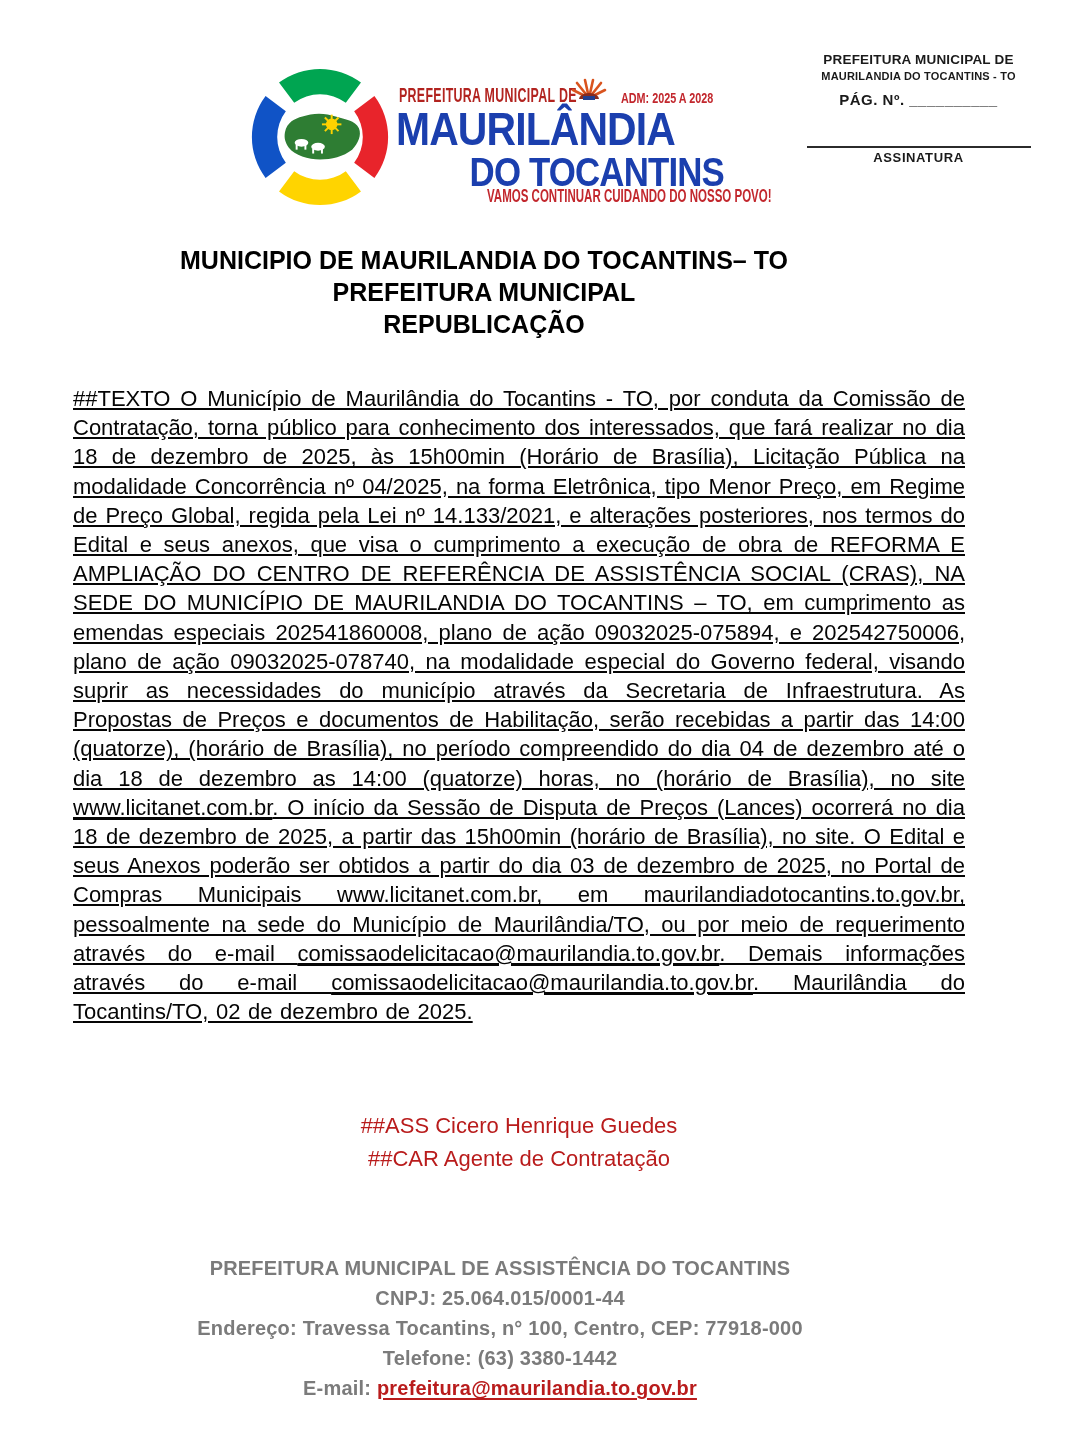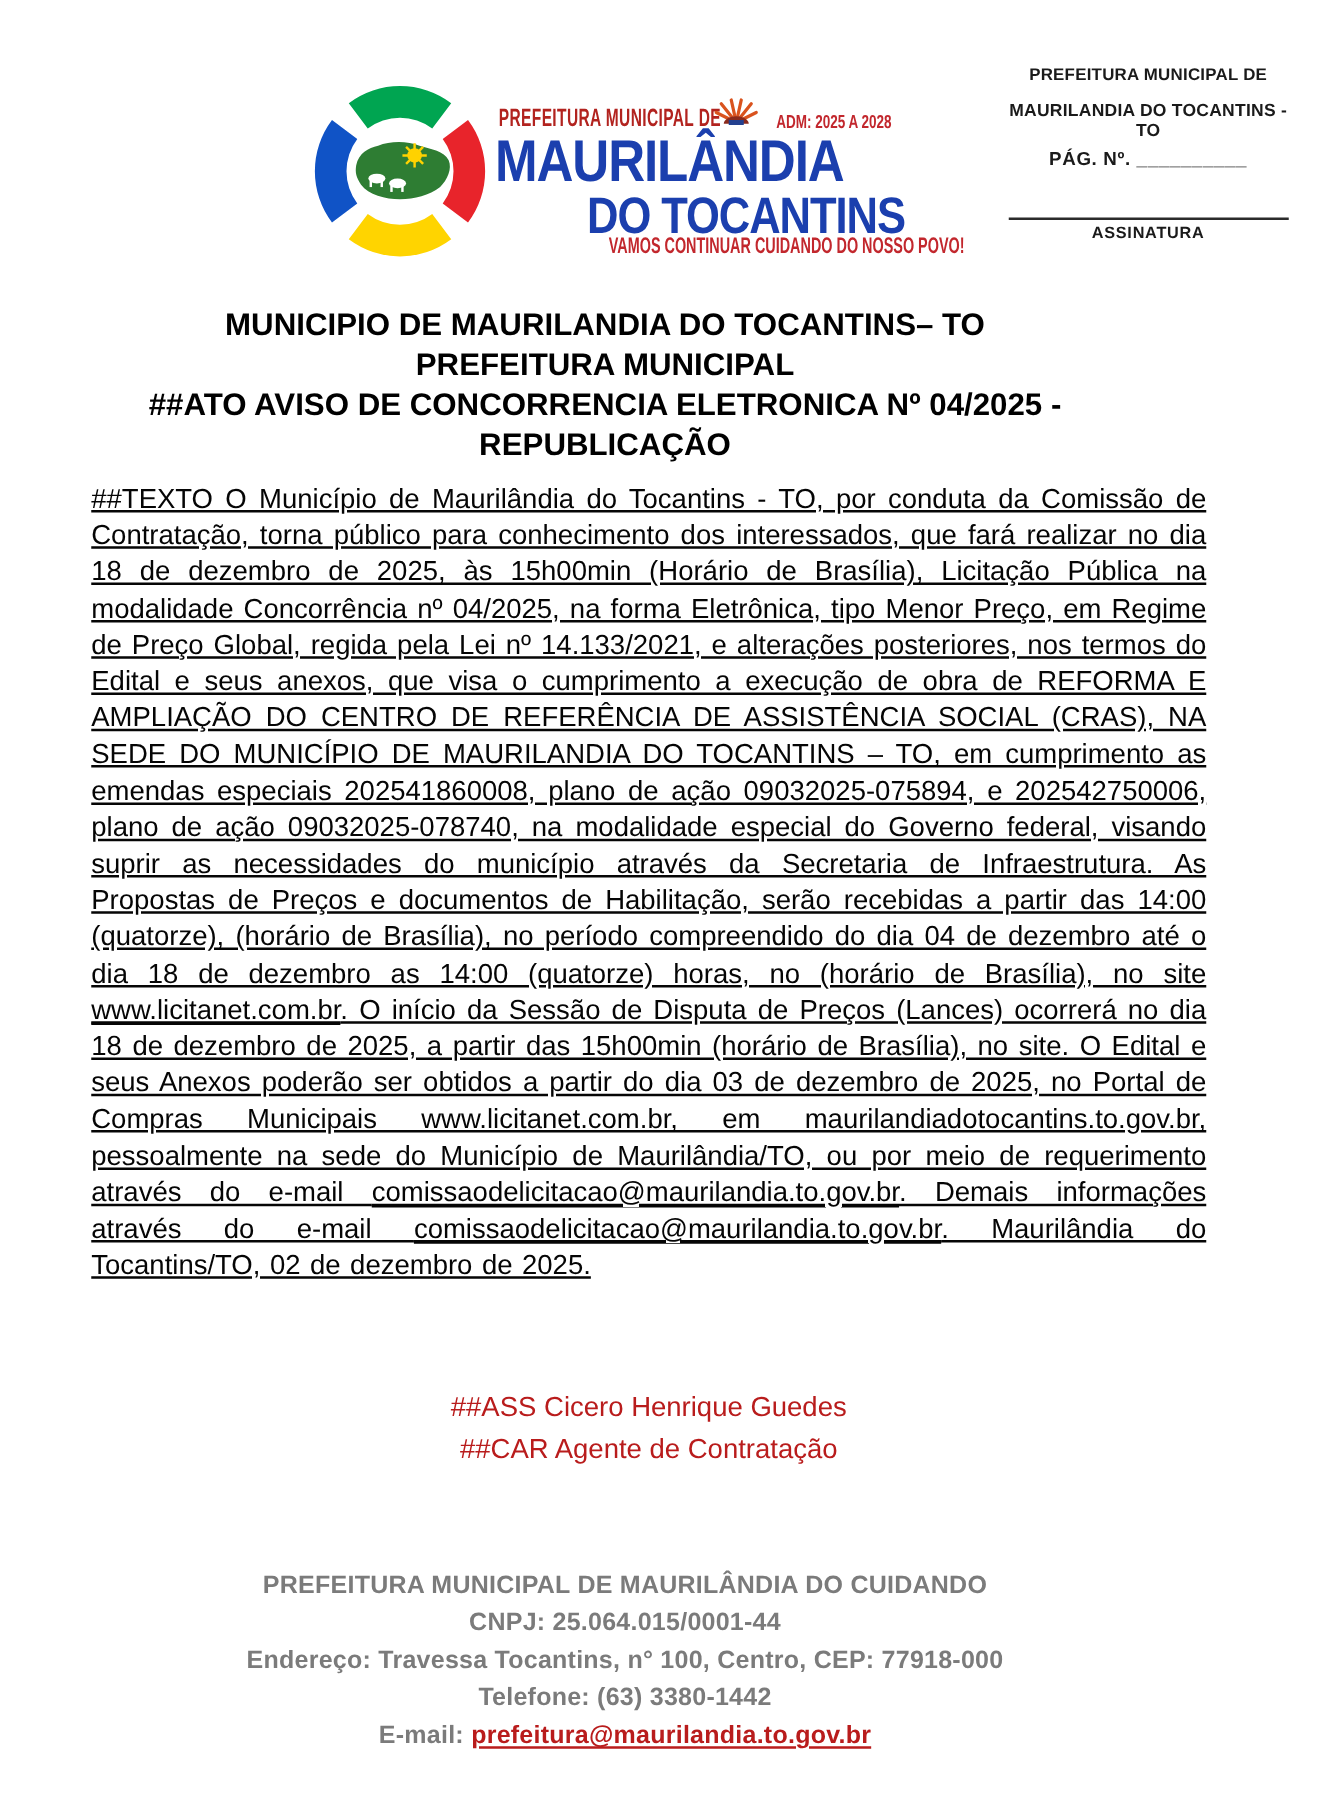--- a/index.html
+++ b/index.html
@@ -37,21 +37,21 @@
     font-weight:bold; font-size:18px; color:#c2272d;
     transform:scaleX(0.64); transform-origin:left top;
   }
 
   
   .pagebox {
     position:absolute; left:800px; top:52px; width:237px;
     text-align:center; font-weight:bold; color:#1a1a1a;
   }
   .pb-org1 { font-size:13.5px; line-height:16px; letter-spacing:0.2px; }
-  .pb-org2 { font-size:14px; line-height:16px; letter-spacing:0.2px;margin-top:12px; }
+  .pb-org2 { font-size:11px; line-height:16px; letter-spacing:0.2px; }
   .pb-pag  { font-size:15px; margin-top:7px; letter-spacing:0.5px; }
   .pb-rule { border-top:2px solid #2b2b2b; width:224px; margin:38px auto 0 auto; }
   .pb-ass  { font-size:13px; margin-top:2px; letter-spacing:0.6px; }
 
   
   .title {
     position:absolute; left:0; top:244px; width:968px; text-align:center;
     font-weight:bold; font-size:25px; line-height:32px; color:#000;
   }
 
@@ -127,32 +127,31 @@
     <div class="pb-org1">PREFEITURA MUNICIPAL DE</div>
     <div class="pb-org2">MAURILANDIA DO TOCANTINS - TO</div>
     <div class="pb-pag">PÁG. Nº. __________</div>
     <div class="pb-rule"></div>
     <div class="pb-ass">ASSINATURA</div>
   </div>
 
   <div class="title">
     <div>MUNICIPIO DE MAURILANDIA DO TOCANTINS– TO</div>
     <div>PREFEITURA MUNICIPAL</div>
-    <div>##ATO AVISO DE CONCORRENCIA ELETRONICA Nº 04/2025 -</div>
     <div>REPUBLICAÇÃO</div>
   </div>
 
   <p class="bodytext"><span>##TEXTO O Município de Maurilândia do Tocantins - TO, por conduta da Comissão de Contratação, torna público para conhecimento dos interessados, que fará realizar no dia 18 de dezembro de 2025, às 15h00min (Horário de Brasília), Licitação Pública na modalidade Concorrência nº 04/2025, na forma Eletrônica, tipo Menor Preço, em Regime de Preço Global, regida pela Lei nº 14.133/2021, e alterações posteriores, nos termos do Edital e seus anexos, que visa o cumprimento a execução de obra de REFORMA E AMPLIAÇÃO DO CENTRO DE REFERÊNCIA DE ASSISTÊNCIA SOCIAL (CRAS), NA SEDE DO MUNICÍPIO DE MAURILANDIA DO TOCANTINS – TO, em cumprimento as emendas especiais 202541860008, plano de ação 09032025-075894, e 202542750006, plano de ação 09032025-078740, na modalidade especial do Governo federal, visando suprir as necessidades do município através da Secretaria de Infraestrutura. As Propostas de Preços e documentos de Habilitação, serão recebidas a partir das 14:00 (quatorze), (horário de Brasília), no período compreendido do dia 04 de dezembro até o dia 18 de dezembro as 14:00 (quatorze) horas, no (horário de Brasília), no site </span><span class="u">www.licitanet.com.br</span><span>. O início da Sessão de Disputa de Preços (Lances) ocorrerá no dia 18 de dezembro de 2025, a partir das 15h00min (horário de Brasília), no site. O Edital e seus Anexos poderão ser obtidos a partir do dia 03 de dezembro de 2025, no Portal de Compras Municipais www.licitanet.com.br, em maurilandiadotocantins.to.gov.br, pessoalmente na sede do Município de Maurilândia/TO, ou por meio de requerimento através do e-mail </span><span class="u">comissaodelicitacao@maurilandia.to.gov.br</span><span>. Demais informações através do e-mail </span><span class="u">comissaodelicitacao@maurilandia.to.gov.br</span><span>. Maurilândia do Tocantins/TO, 02 de dezembro de 2025.</span></p>
 
   <div class="sig">
     <div>##ASS Cicero Henrique Guedes</div>
     <div>##CAR Agente de Contratação</div>
   </div>
 
   <div class="footer">
-    <div class="f-org">PREFEITURA MUNICIPAL DE MAURILÂNDIA DO CUIDANDO</div>
+    <div class="f-org">PREFEITURA MUNICIPAL DE ASSISTÊNCIA DO TOCANTINS</div>
     <div>CNPJ: 25.064.015/0001-44</div>
     <div>Endereço: Travessa Tocantins, n° 100, Centro, CEP: 77918-000</div>
     <div>Telefone: (63) 3380-1442</div>
     <div><span>E-mail:</span> <span class="f-link">prefeitura@maurilandia.to.gov.br</span></div>
   </div>
 
 </div>
 
 </body></html>

